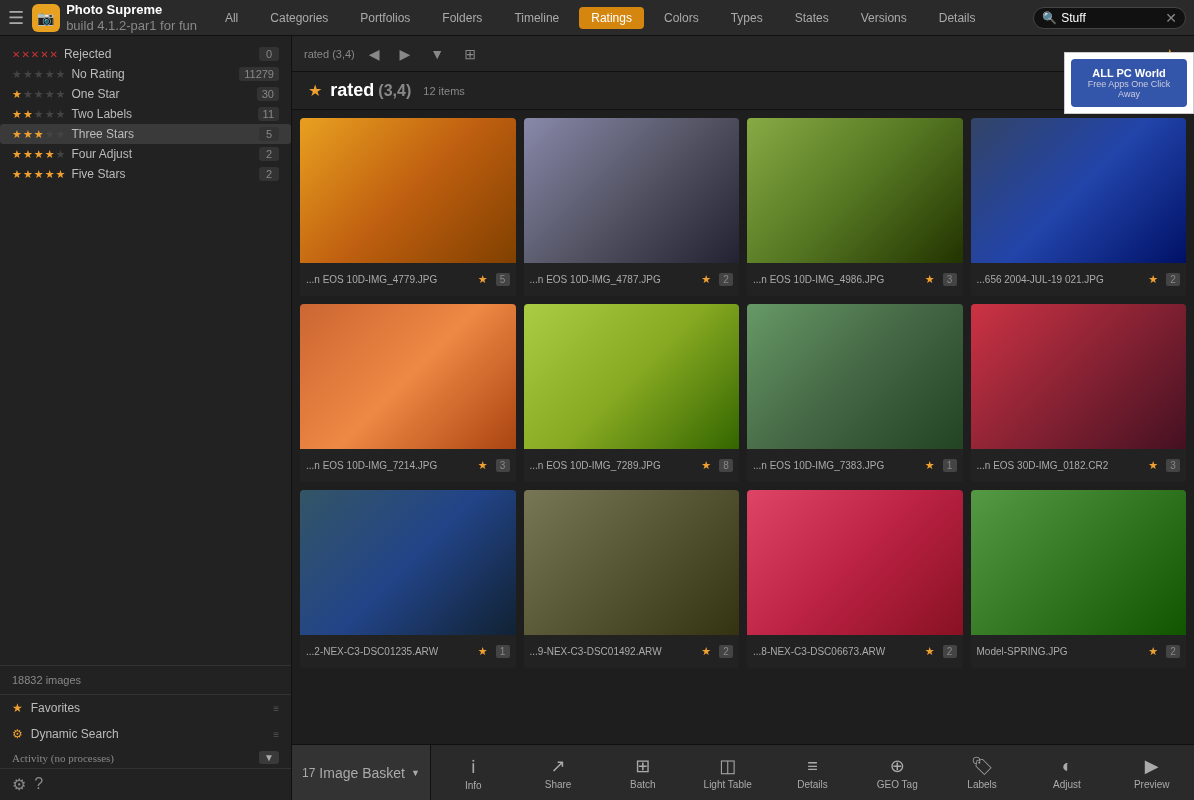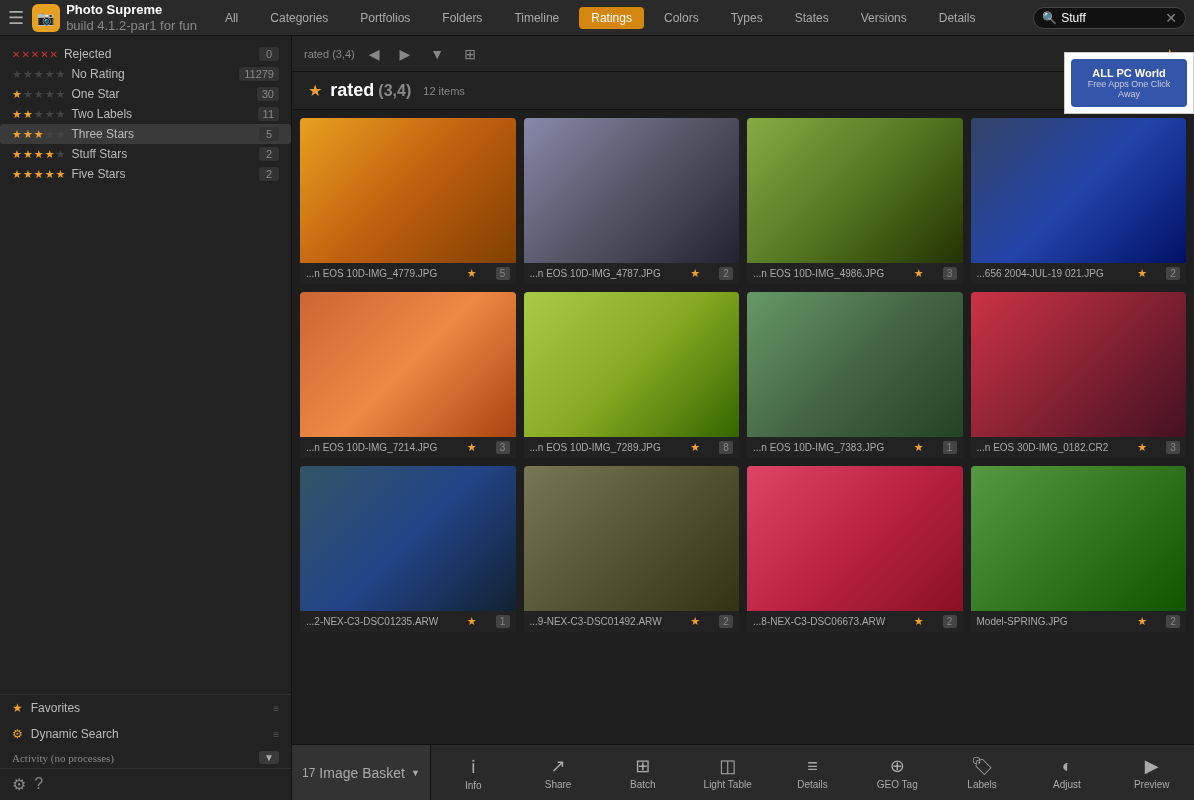--- a/index.html
+++ b/index.html
@@ -52,21 +52,21 @@
     .rated-title-text { font-size: 18px; font-weight: bold; color: #fff; }
     .rated-subtitle { font-size: 11px; color: #888; margin-left: 12px; }
 
     
     #photo-grid { flex: 1; overflow-y: auto; padding: 8px; display: grid; grid-template-columns: repeat(4, 1fr); gap: 8px; align-content: start; }
     #photo-grid::-webkit-scrollbar { width: 6px; }
     #photo-grid::-webkit-scrollbar-track { background: #1a1a1a; }
     #photo-grid::-webkit-scrollbar-thumb { background: #444; border-radius: 3px; }
     .photo-item { background: #2a2a2a; border-radius: 4px; overflow: hidden; cursor: pointer; position: relative; }
     .photo-thumb-placeholder { width: 100%; height: 150px; display: flex; align-items: center; justify-content: center; font-size: 30px; }
-    .photo-label { display: flex; align-items: center; padding: 4px 6px; background: #222; gap: 19px; }
+    .photo-label { display: flex; align-items: center; padding: 10px 6px; background: #222; gap: 8px; }
     .photo-name { font-size: 10px; color: #aaa; flex: 1; overflow: hidden; text-overflow: ellipsis; white-space: nowrap; }
     .photo-star { color: #f0a030; font-size: 11px; }
     .photo-num { font-size: 10px; color: #888; background: #444; padding: 1px 4px; border-radius: 2px; min-width: 14px; text-align: center; }
 
     
     #bottom-toolbar { display: flex; align-items: center; background: #2a2a2a; border-top: 1px solid #111; height: 56px; flex-shrink: 0; }
     .bottom-tool { display: flex; flex-direction: column; align-items: center; justify-content: center; flex: 1; padding: 6px 4px; cursor: pointer; color: #aaa; gap: 2px; }
     .bottom-tool-icon { font-size: 18px; }
     .bottom-tool-label { font-size: 10px; }
     #basket-btn { display: flex; align-items: center; background: #333; border: none; color: #aaa; padding: 4px 10px; cursor: pointer; height: 100%; font-size: 12px; gap: 4px; border-right: 1px solid #111; }
@@ -180,35 +180,36 @@
           <span class="rating-count">5</span>
         </div>
         <div class="rating-row">
           <div class="rating-stars">
             <span class="star">★</span>
             <span class="star">★</span>
             <span class="star">★</span>
             <span class="star">★</span>
             <span class="star empty">★</span>
           </div>
-          <span class="rating-label">Stuff Stars</span>
+          <span class="rating-label">Four Adjust</span>
           <span class="rating-count">2</span>
         </div>
         <div class="rating-row">
           <div class="rating-stars">
             <span class="star">★</span>
             <span class="star">★</span>
             <span class="star">★</span>
             <span class="star">★</span>
             <span class="star">★</span>
           </div>
           <span class="rating-label">Five Stars</span>
           <span class="rating-count">2</span>
         </div>
       </div>
+    <div class="sidebar-images-count">18832 images</div>
     <div id="sidebar-bottom">
       <div id="sidebar-bottom-items">
           <div class="sidebar-bottom-item">
             <span style="color: rgb(240, 160, 48); font-size: 12px;">★</span>
             <span class="sidebar-bottom-label">Favorites</span>
             <span style="color: rgb(85, 85, 85); font-size: 10px;">≡</span>
           </div>
           <div class="sidebar-bottom-item">
             <span style="color: rgb(240, 160, 48); font-size: 12px;">⚙</span>
             <span class="sidebar-bottom-label">Dynamic Search</span>

